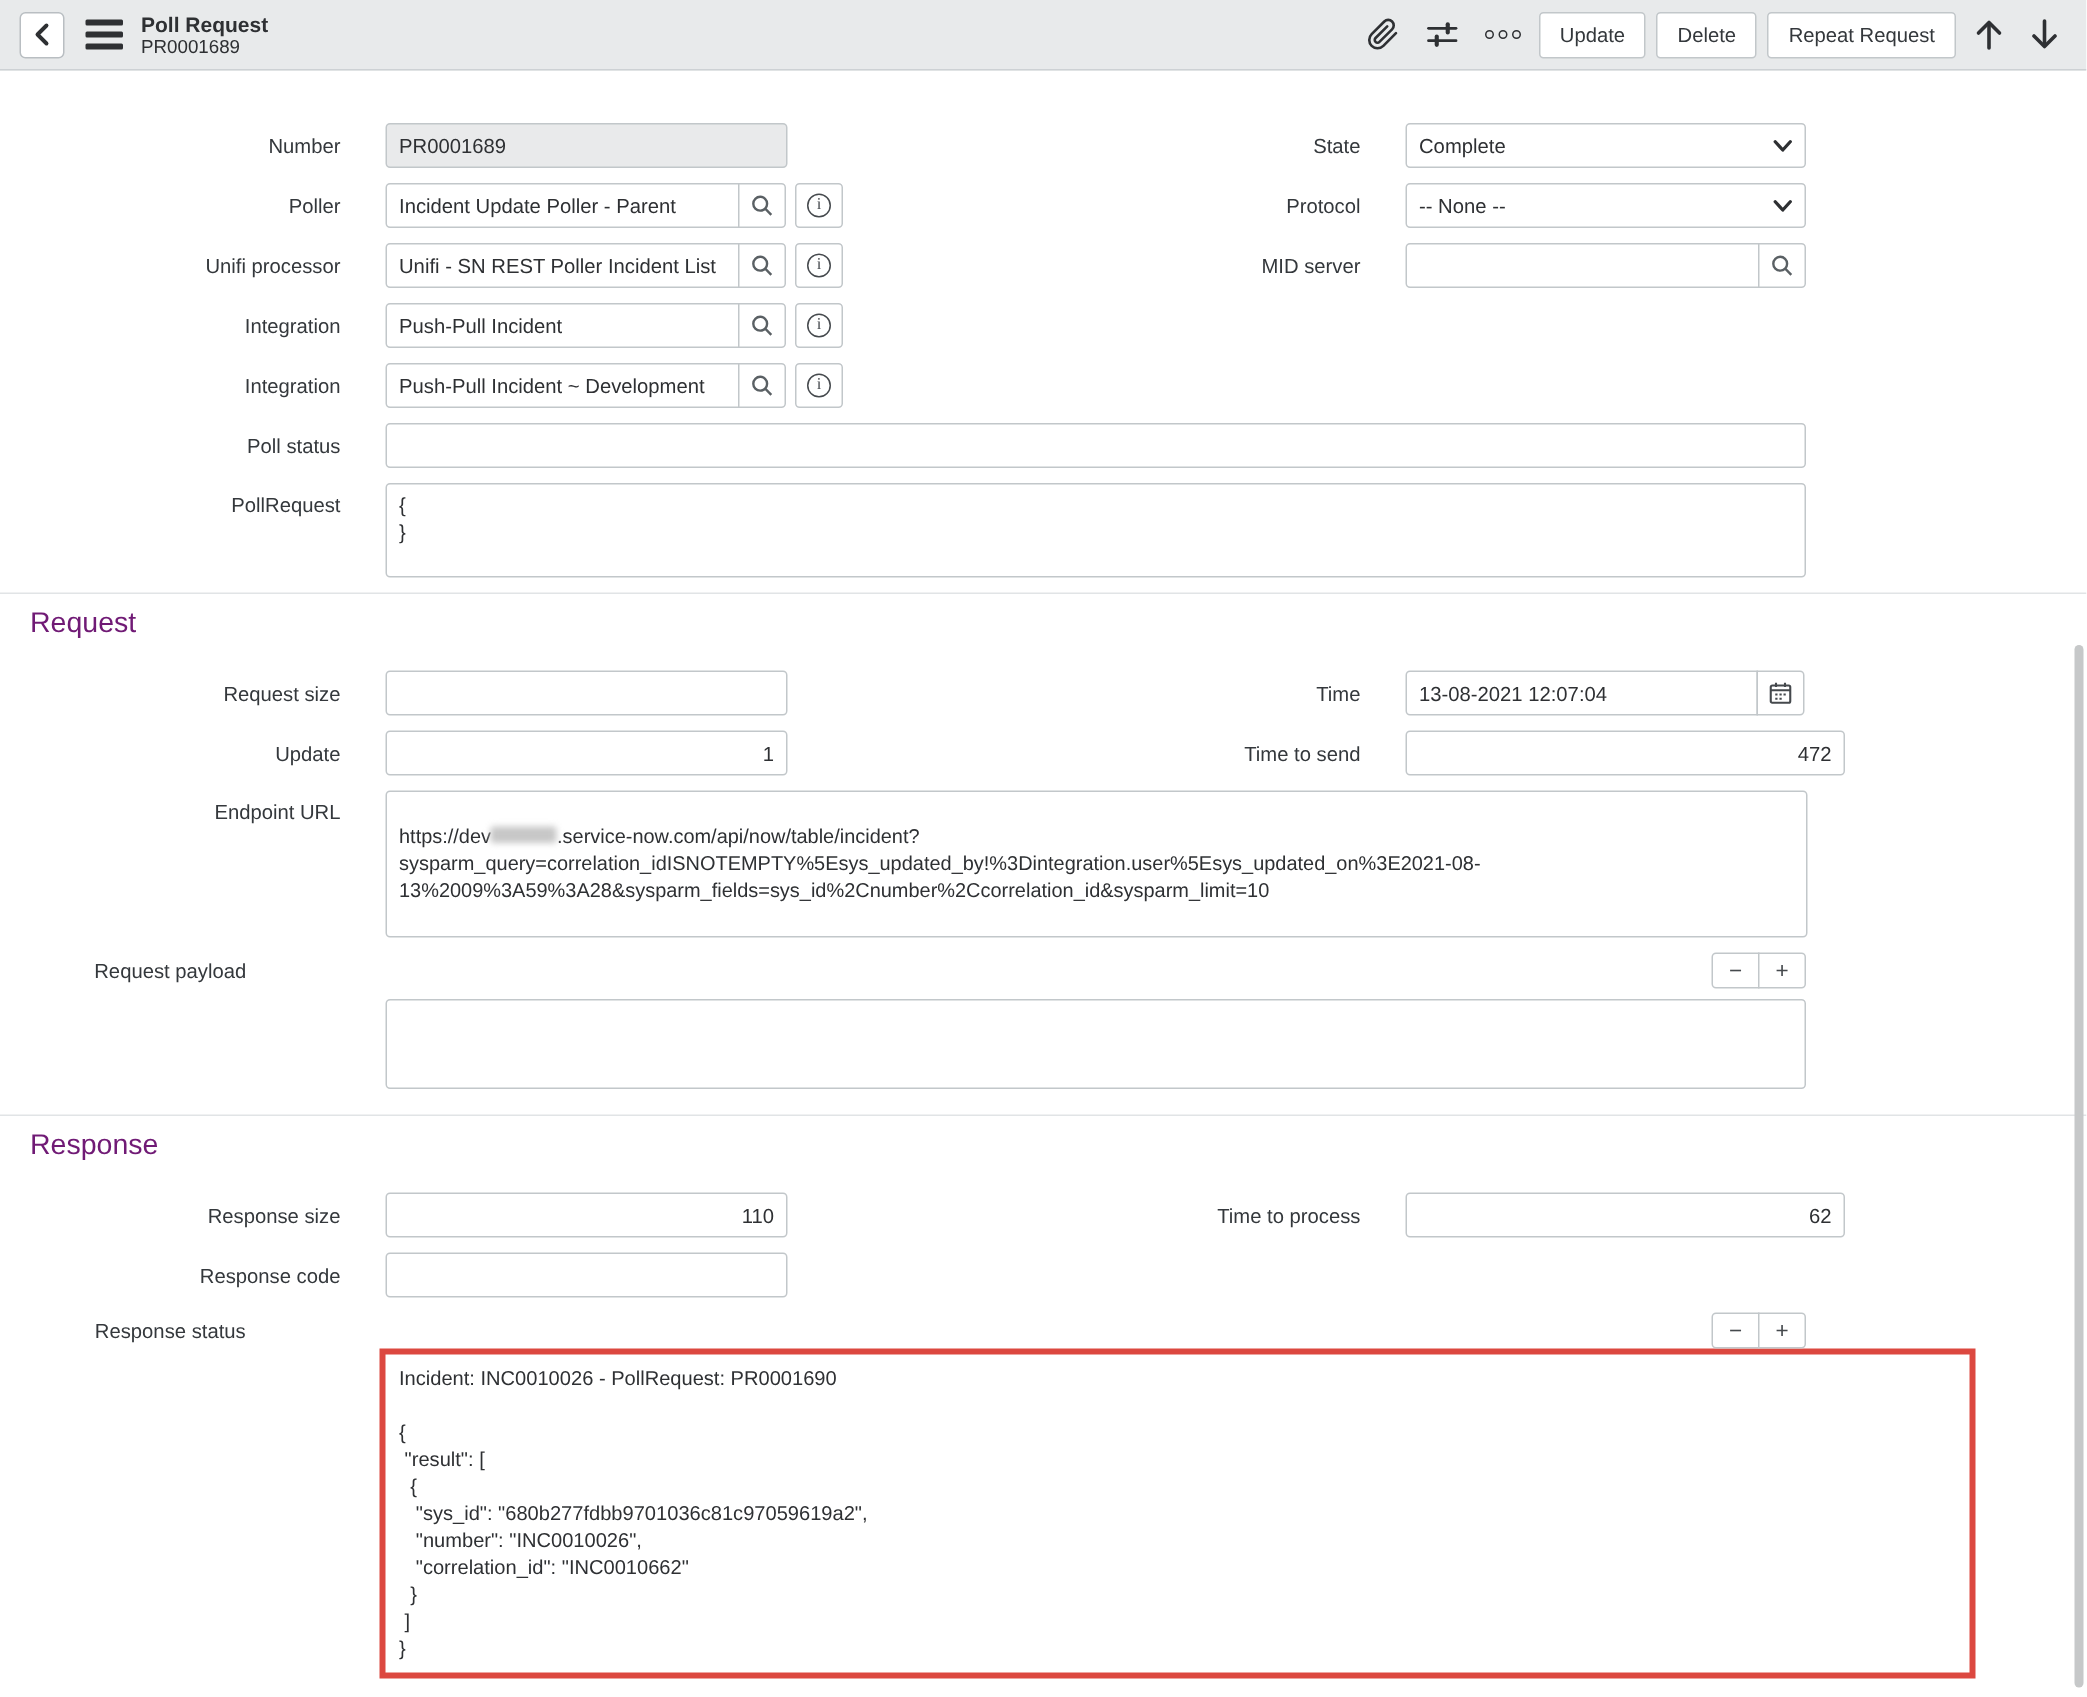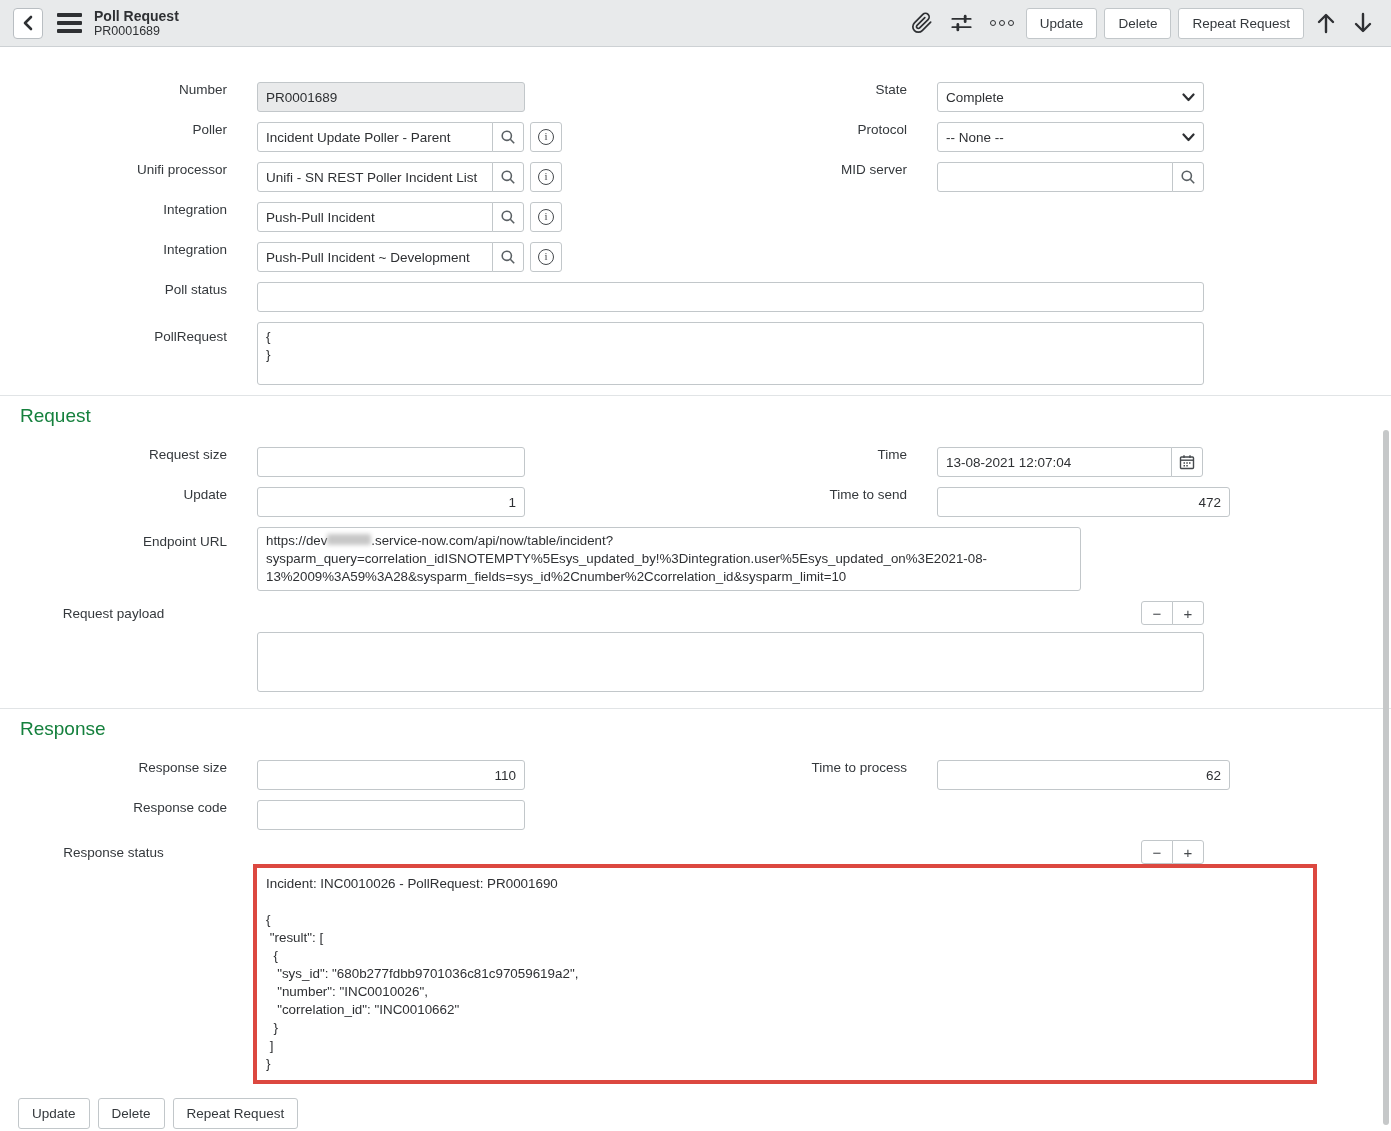--- a/index.html
+++ b/index.html
@@ -25,21 +25,21 @@
   .dots i { width:6px; height:6px; border:1.5px solid #2e3033; border-radius:50%; display:block; }
   .btn { background:#fff; border:1px solid #c2c7ca; border-radius:3px; height:31px;
     padding:0 13px; font-size:13.5px; color:#34383c; cursor:pointer;
     font-family:"Liberation Sans", sans-serif; }
 
   
   main { padding-top:35px; }
   .cols { display:flex; }
   .col-l { width:690px; flex:none; }
   .col-r { flex:1; }
-  .row { display:flex; margin-bottom:10px; }
+  .row { display:flex; align-items:center; margin-bottom:10px; }
   .row.top-align { align-items:flex-start; }
   .lbl { flex:none; width:227px; margin-right:30px; text-align:right;
     font-size:13.5px; color:#34383c; }
   .col-r .lbl { width:217px; }
   .top-align .lbl { padding-top:7px; }
   .mid-align .lbl { padding-top:5px;text-align:center; }
 
   input.box, .sel { height:30px; border:1px solid #c2c7ca; border-radius:3px;
     padding:0 8px; font-size:13.5px; color:#2e3033; background:#fff;
     font-family:"Liberation Sans", sans-serif; }
@@ -60,28 +60,28 @@
     font-size:11px; line-height:13px; text-align:center; color:#45494d;
     font-family:"Liberation Serif", serif; display:block; }
   .sel { width:267px; display:flex; align-items:center; justify-content:space-between;
     cursor:pointer; }
   .datefield { display:flex; }
   .datefield input { width:235px; border-radius:3px 0 0 3px; }
 
   textarea.box { resize:none; border:1px solid #c2c7ca; border-radius:3px;
     padding:5px 8px; font-size:13.5px; line-height:18px; color:#2e3033;
     font-family:"Liberation Sans", sans-serif; }
-  .url-box { width:824px; min-height:62px; border:1px solid #c2c7ca; border-radius:3px;
-    padding:4px 8px; font-size:13.3px; line-height:18px; white-space:pre-wrap;
+  .url-box { width:948px; min-height:62px; border:1px solid #c2c7ca; border-radius:3px;
+    padding:21px 8px; font-size:13.3px; line-height:18px; white-space:pre-wrap;
     overflow-wrap:anywhere; }
   .redacted { display:inline-block; width:44px; height:11px; background:#c7c7c7;
     border-radius:2px; filter:blur(2px); }
 
   .section-hr { border:none; border-top:1px solid #e1e4e6; margin:2px 0 0 0; }
-  h2.section { font-size:19px; font-weight:400; color:#15803d; margin:9px 0 20px 20px; }
+  h2.section { font-size:19px; font-weight:400; color:#701a75; margin:9px 0 20px 20px; }
 
   .stepper-row { display:flex; width:947px; justify-content:flex-end; margin-bottom:7px; }
   .stepper { display:flex; }
   .stepper button { width:32px; height:24px; background:#fff; border:1px solid #c2c7ca;
     font-size:15px; color:#45494d; cursor:pointer; line-height:1; }
   .stepper button:first-child { border-radius:3px 0 0 3px; }
   .stepper button:last-child { border-radius:0 3px 3px 0; margin-left:-1px; }
 
   .red-box { margin-left:253px; width:1064px; min-height:211px;
     border:4px solid #dc4840; padding:7px 9px; font-size:13.4px; line-height:18px;

